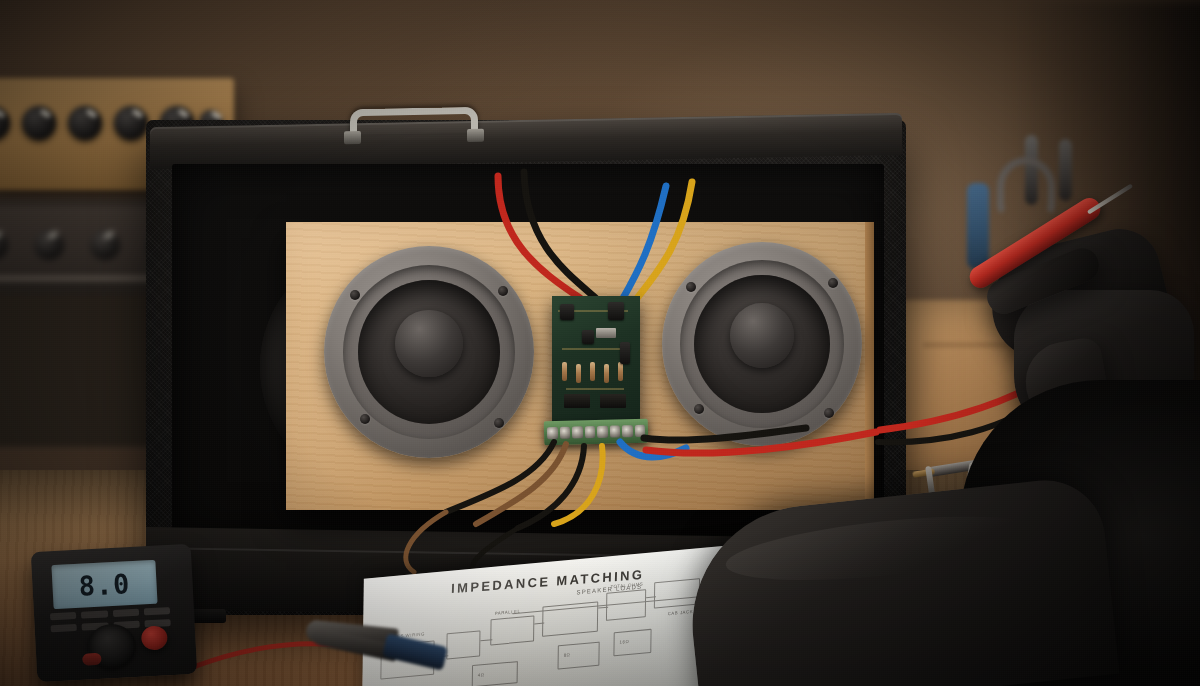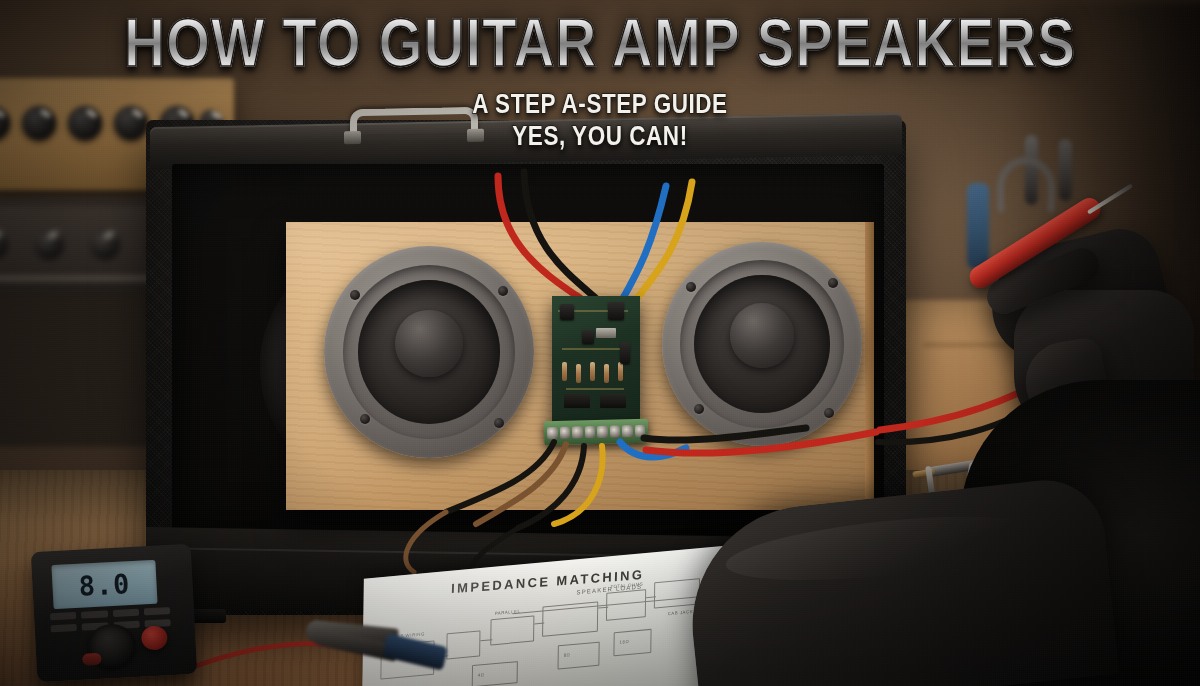--- a/index.html
+++ b/index.html
@@ -774,19 +774,14 @@
     <div class="hand-blob" style="left:4px;top:14px;width:118px;height:34px;border-radius:18px;transform:rotate(-22deg);"></div>
     <div class="hand-blob" style="left:46px;top:92px;width:80px;height:82px;border-radius:40px 18px 34px 40px;transform:rotate(-10deg);"></div>
   </div>
 
   <div class="arm-dark"></div>
   <div class="hand-rest"></div>
 
   <div class="grain"></div>
   <div class="bg-vignette"></div>
 
-  <div class="title-wrap">
-    <div class="headline">HOW TO GUITAR AMP SPEAKERS</div>
-    <div class="sub1">A STEP A-STEP GUIDE</div>
-    <div class="sub2">YES, YOU CAN!</div>
-  </div>
 
 </div>
 
 </body></html>

